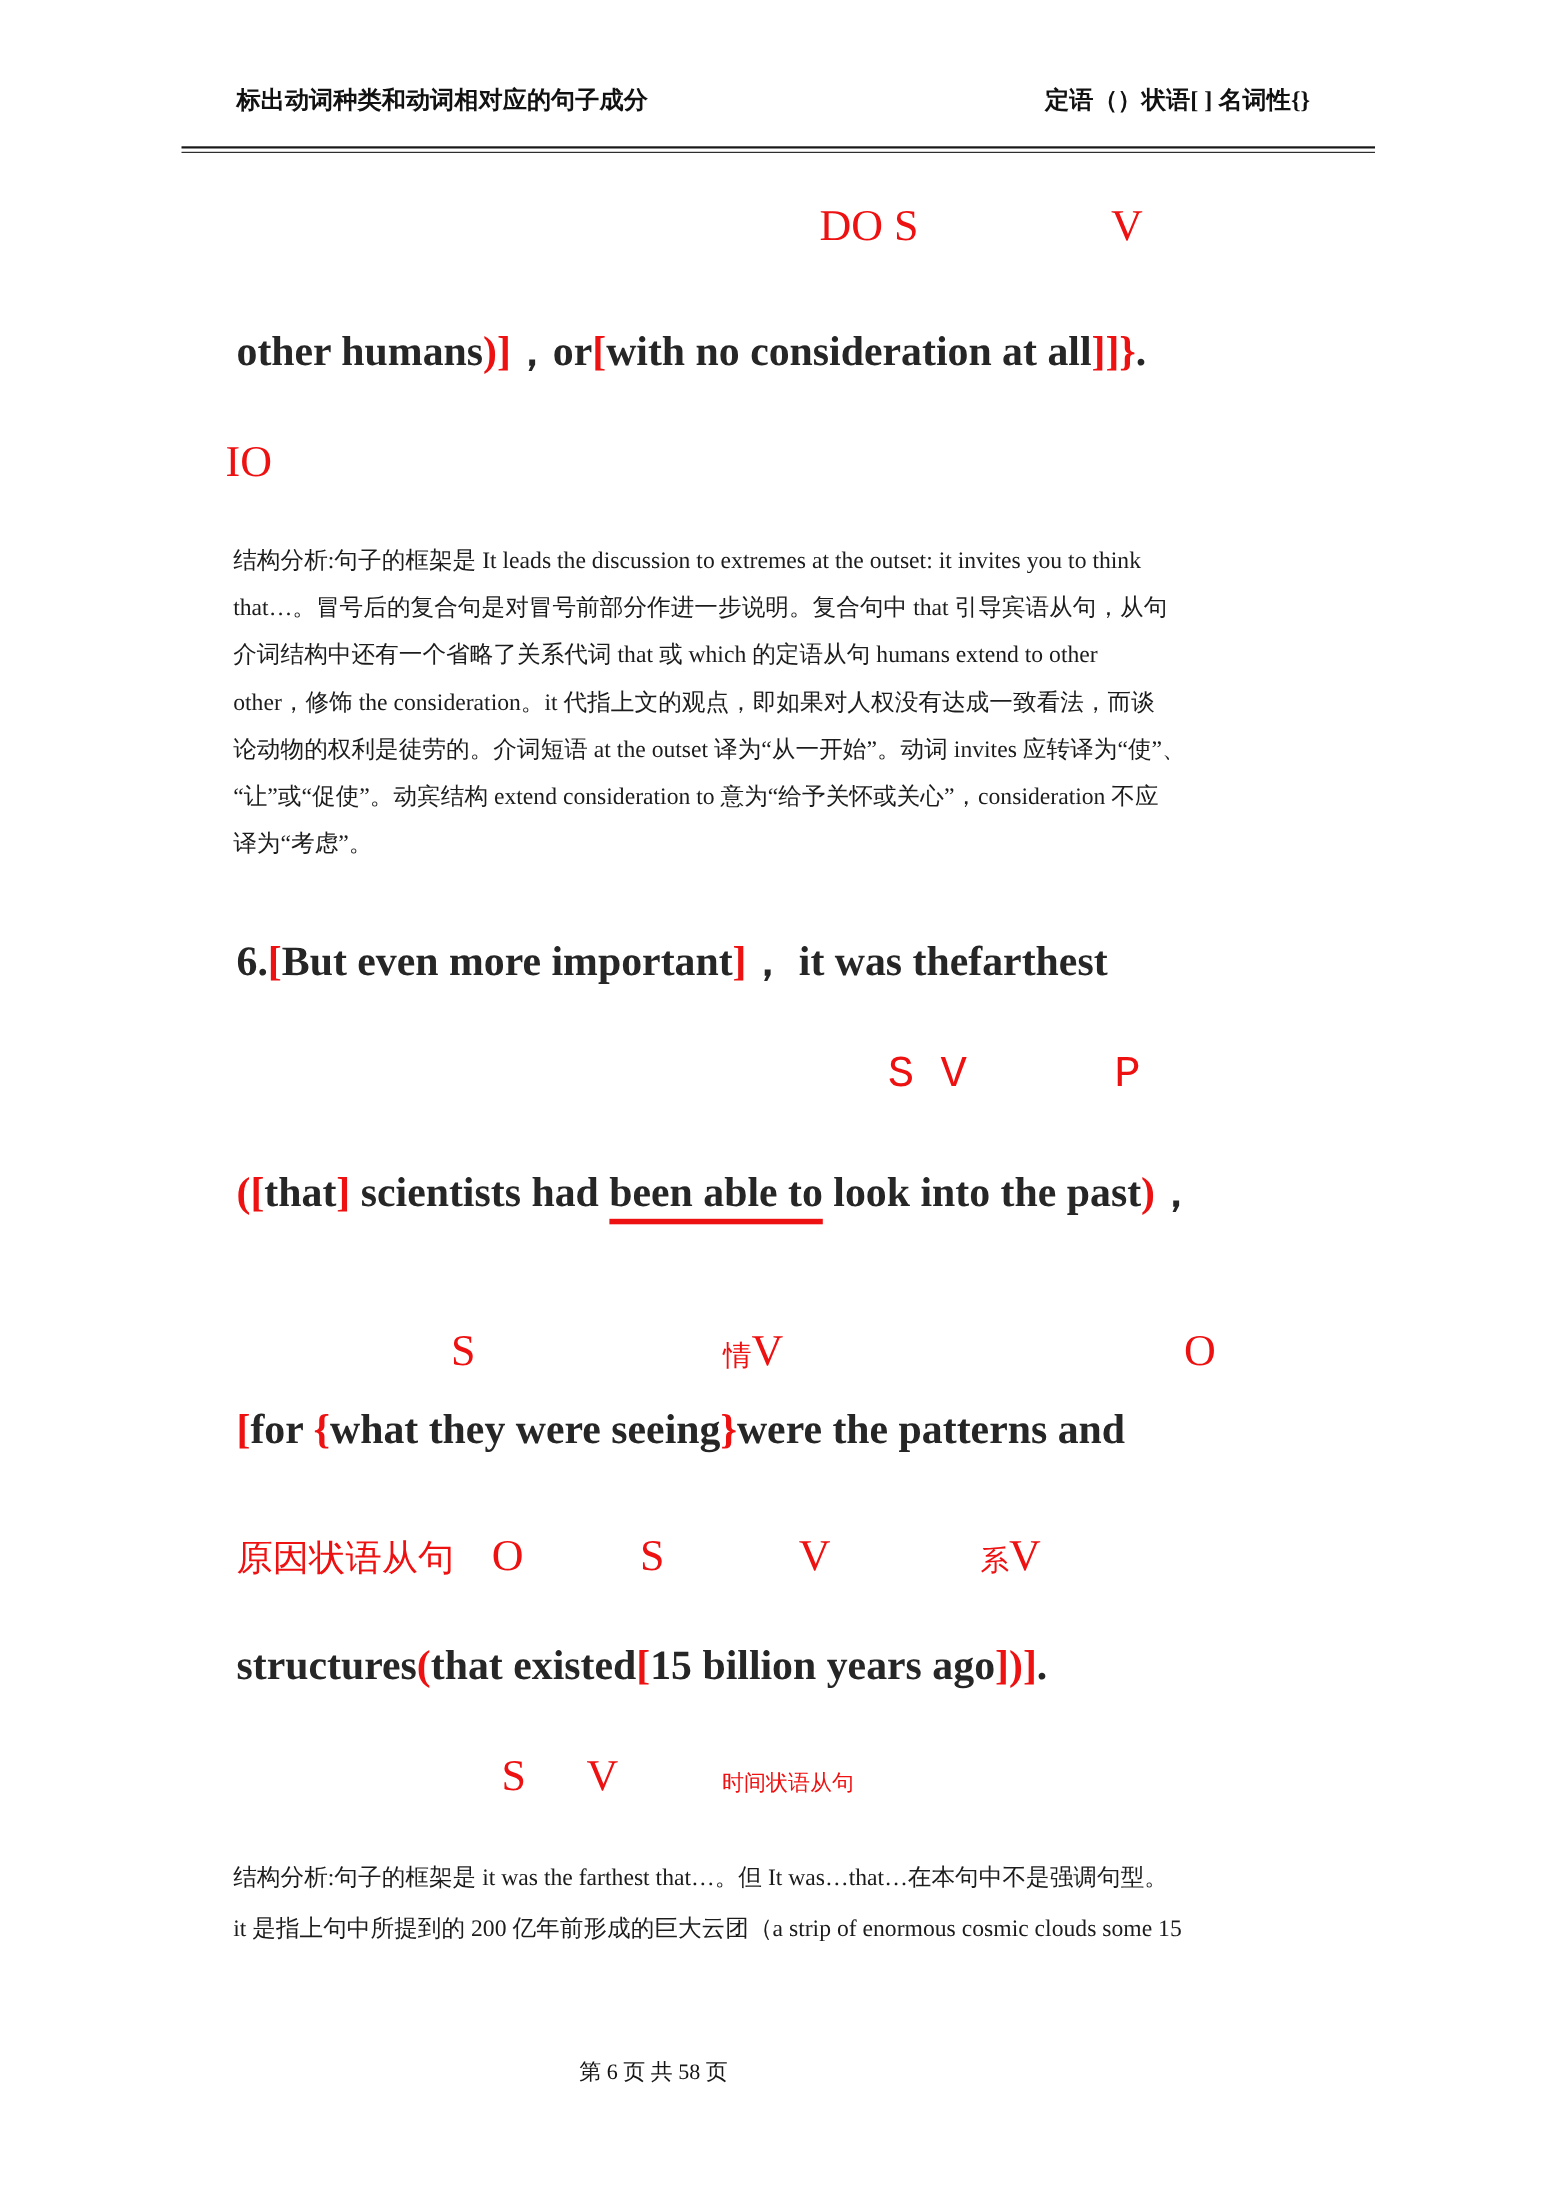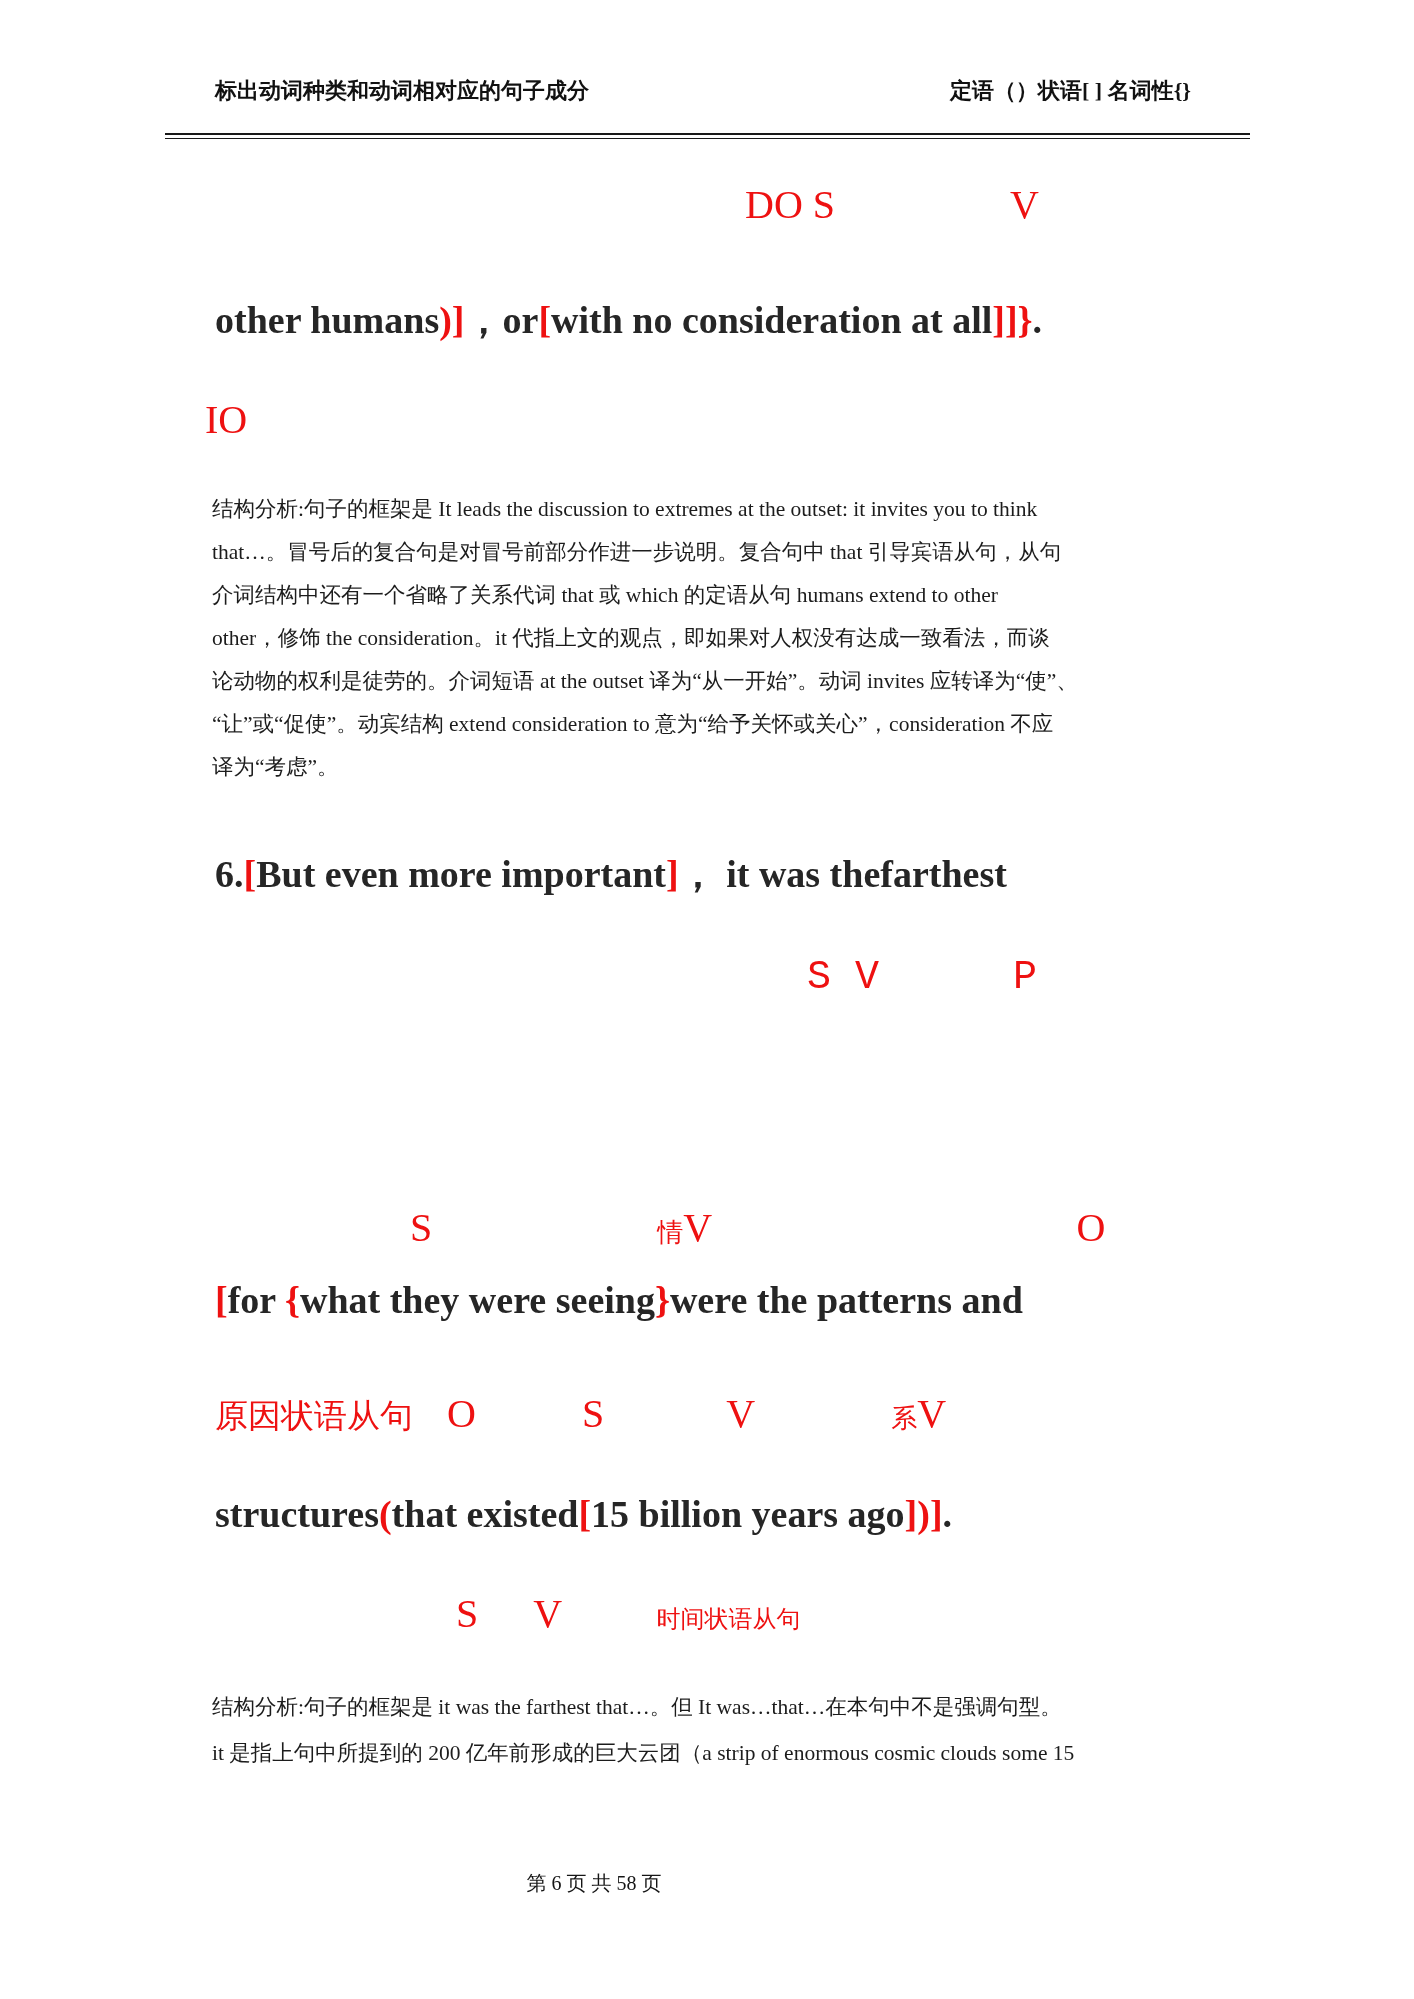--- a/index.html
+++ b/index.html
@@ -9,21 +9,21 @@
   }
   
   .header{position:absolute;left:215px;top:76px;width:976px;display:flex;
     justify-content:space-between;font-weight:bold;font-size:22px;color:#111;white-space:nowrap;}
   .header-rule{position:absolute;left:165px;top:133px;width:1085px;height:3px;
     border-top:2px solid #181818;border-bottom:1px solid #181818;}
   
   .ann{position:absolute;color:var(--red);font-size:40px;line-height:1.1;white-space:nowrap;}
   .ann .cn-sm{font-size:26px;}
   .ann .cn-md{font-size:33px;}
-  .ann .cn-rg{font-size:24px;text-align:center;}
+  .ann .cn-rg{font-size:20px;text-align:center;}
   .r1{left:745px;top:183px;}
   .r1 .g1{margin-left:165px;}
   .r2{left:807px;top:956px;font-family:Liberation Mono, monospace;}
   .r2 .g1{margin-left:110px;}
   .r3{left:410px;top:1174px;margin-top:32px;}
   .r3 .g1{margin-left:215px;}
   .r3 .g2{margin-left:355px;}
   .r4{left:215px;top:1392px;}
   .r4 .g1{margin-left:24px;}
   .r4 .g2{margin-left:96px;}
@@ -83,20 +83,21 @@
       <div class="tline">译为“考虑”。</div>
     </div>
 
   <div class="sent s6"><span class="blk">6.</span><span class="red">[</span><span class="blk">But even more important</span><span class="red">]</span><span class="blk">，</span><span class="blk"> it was thefarthest</span></div>
 
   <div class="ann r2">
     <span>S V</span>
     <span class="g1">P</span>
   </div>
 
+  <div class="sent s2"><span class="red">(</span><span class="red">[</span><span class="blk">that</span><span class="red">]</span><span class="blk"> scientists had </span><span class="blk u-red">been able to</span><span class="blk"> look into the past</span><span class="red">)</span><span class="blk">，</span></div>
 
   <div class="ann r3">
     <span>S</span>
     <span class="g1 cn-sm">情</span><span>V</span>
     <span class="g2">O</span>
   </div>
 
   <div class="sent s3"><span class="red">[</span><span class="blk">for </span><span class="red">{</span><span class="blk">what they were seeing</span><span class="red">}</span><span class="blk">were the patterns and</span></div>
 
   <div class="ann r4">

